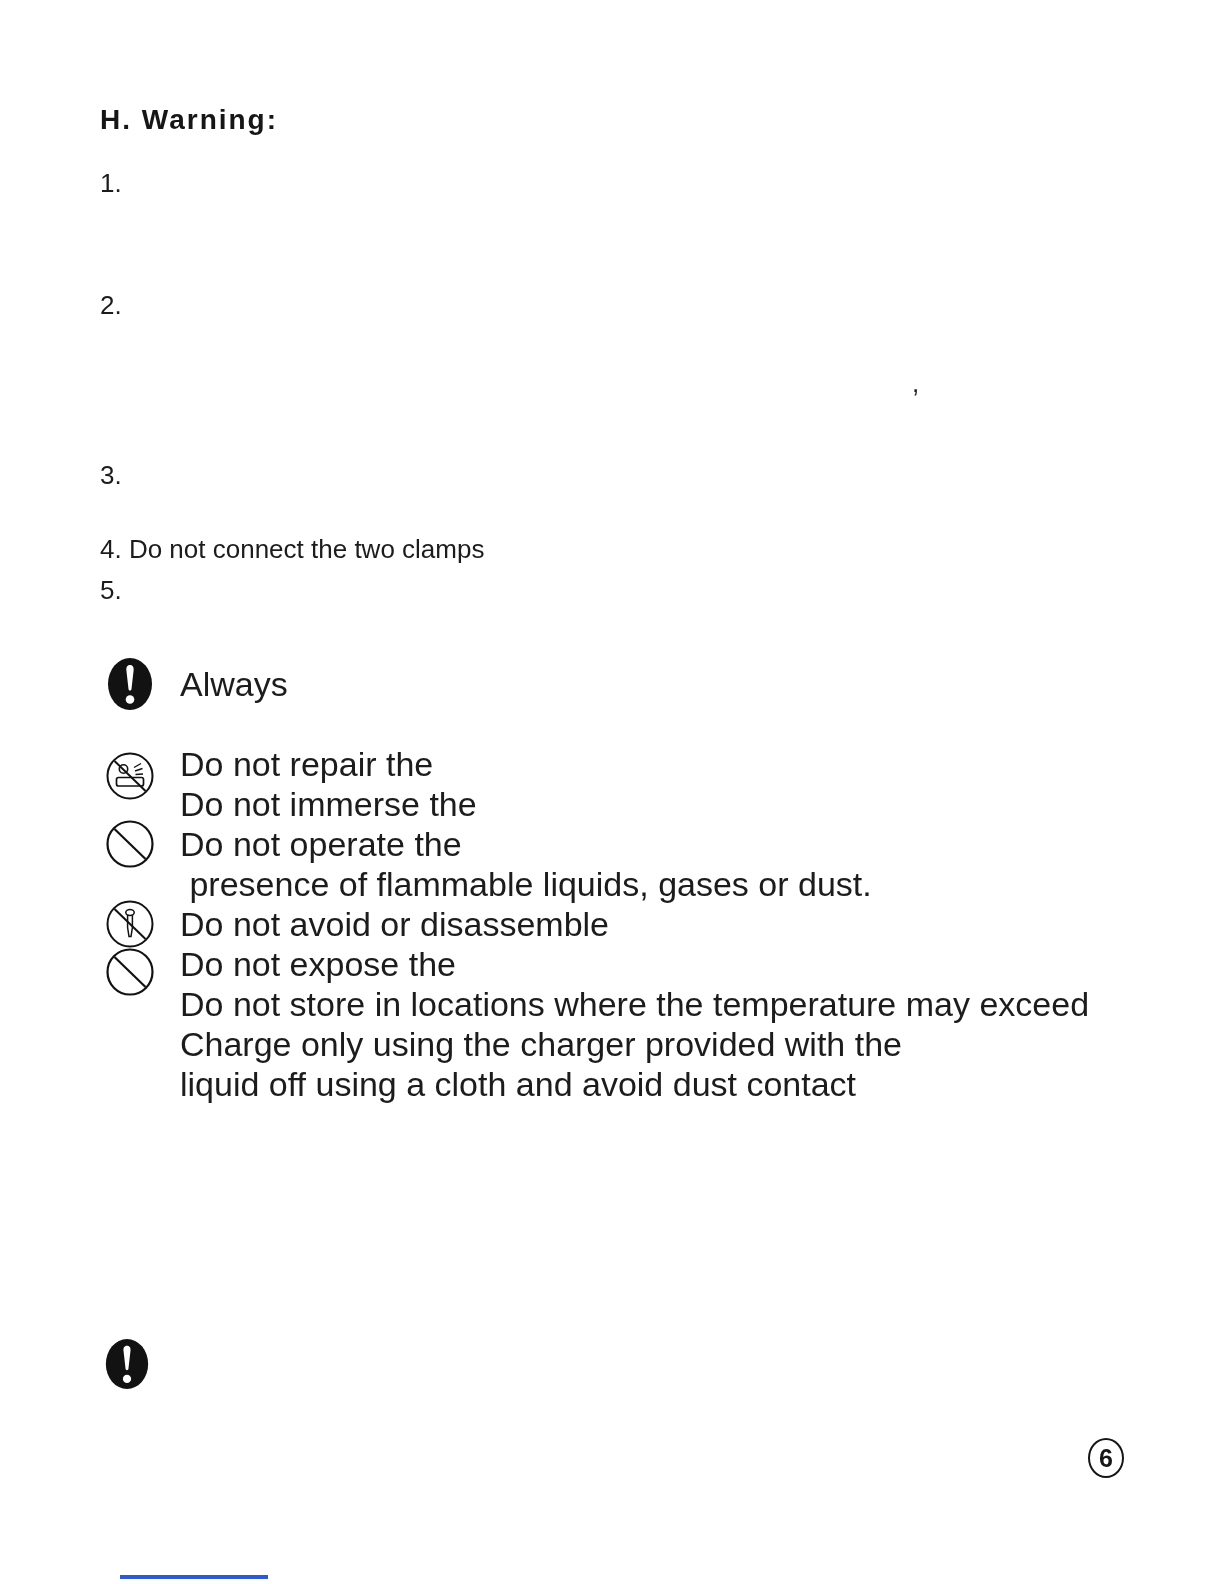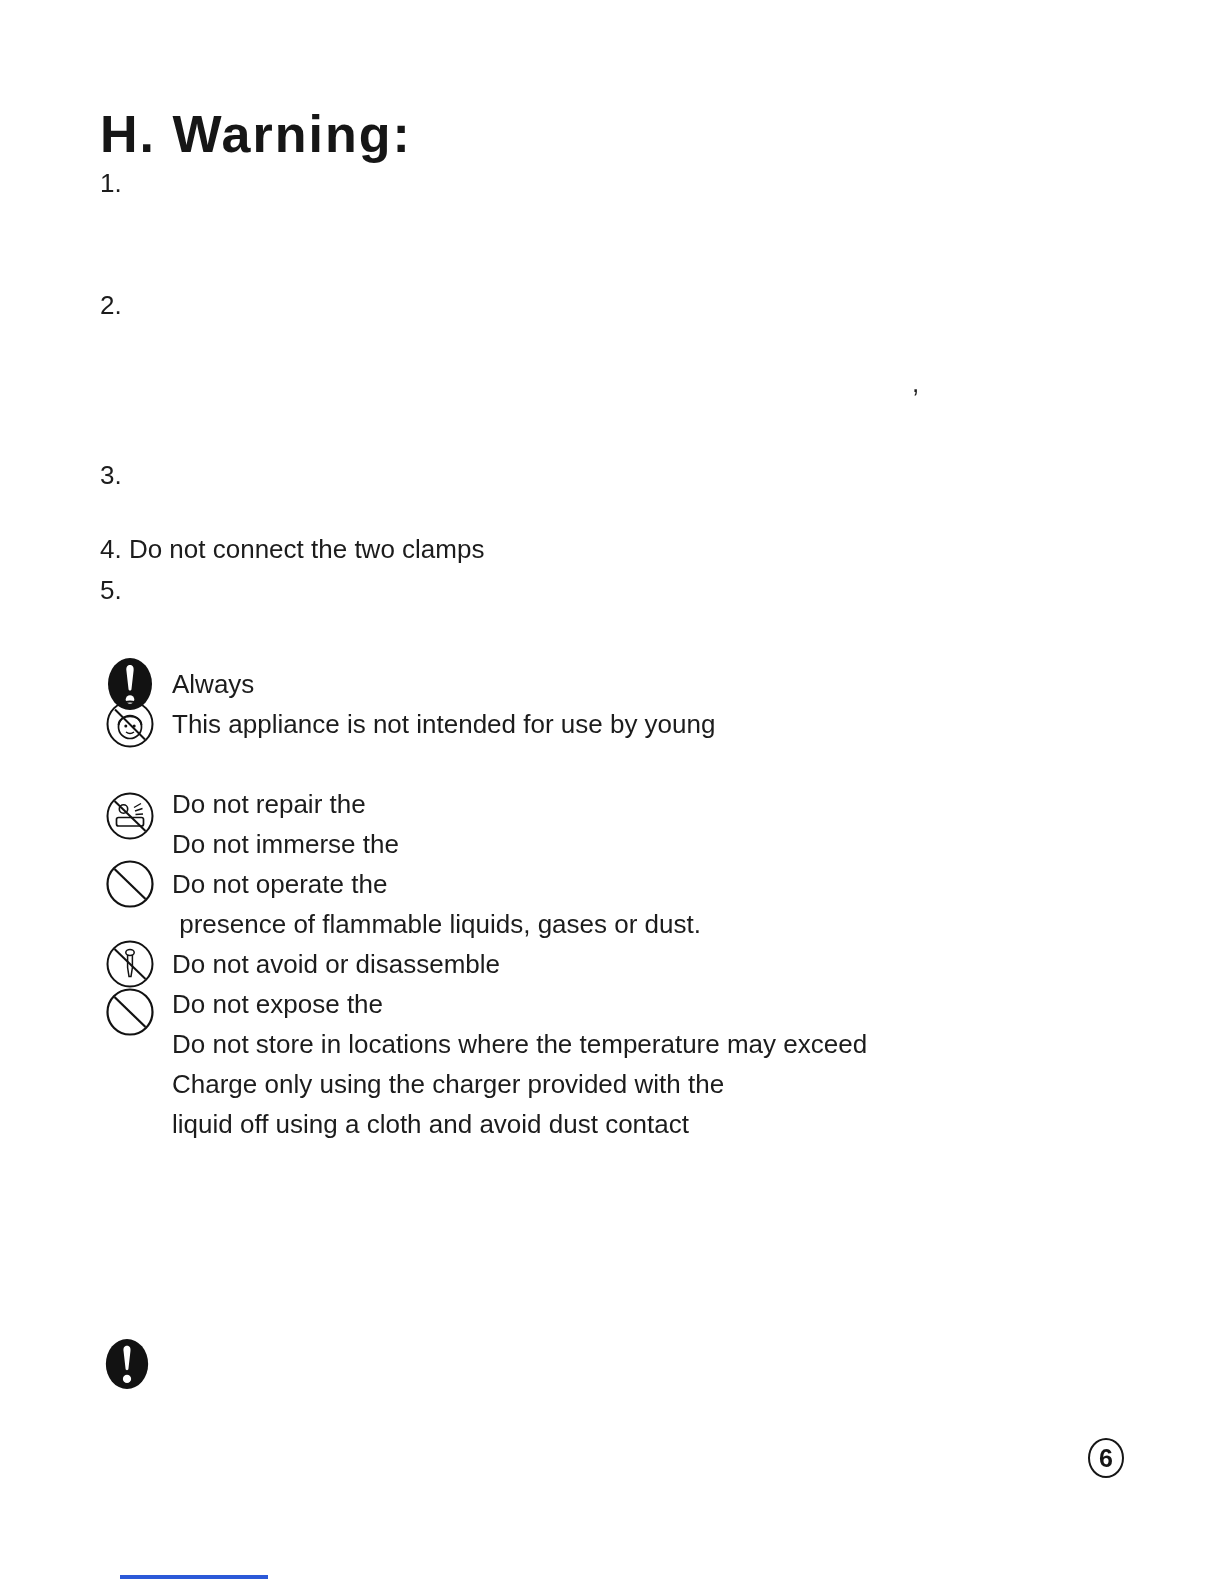--- a/index.html
+++ b/index.html
@@ -6,39 +6,39 @@
   html,body { width:1224px; height:1584px; }
   body {
     position:relative;
     background:#ffffff;
     font-family:"Liberation Sans", sans-serif;
     color:#1c1c1c;
     overflow:hidden;
   }
   .title{
     position:absolute; left:100px; top:104px;
-    font-size:52px; font-weight:bold; letter-spacing:2px;
+    font-size:28px; font-weight:bold; letter-spacing:2px;
     color:#161616;
   }
   .numitem{
     position:absolute; left:100px;
     font-size:26px; line-height:30px; color:#1c1c1c;
     white-space:pre;
   }
   .stray-comma{
     position:absolute; left:912px; top:368px;
     font-size:26px; color:#1c1c1c;
   }
   .warnings{
     position:absolute; left:100px; top:664px; width:1080px;
   }
   .wrow{ position:relative; height:40px; }
   .wtext{
-    position:absolute; left:72px; top:50%; transform:translateY(-50%);
-    font-size:26px; white-space:pre; color:#1c1c1c;
+    position:absolute; left:80px; top:50%; transform:translateY(-50%);
+    font-size:34px; white-space:pre; color:#1c1c1c;
   }
   .icon-slot{
     position:absolute; left:0; top:50%; transform:translateY(-50%);
     width:60px; height:58px;
     display:flex; align-items:center; justify-content:center;
   }
   .icon-slot svg{ width:52px; height:56px; display:block; }
   .footer-icon{
     position:absolute; left:102px; top:1336px; width:50px; height:56px;
   }
@@ -74,34 +74,20 @@
     <span class="icon-slot">
       <svg viewBox="0 0 52 56">
           <ellipse cx="26" cy="28" rx="22" ry="26" fill="#121212"></ellipse>
           <path d="M26 9 C29 9 30 11.5 29.6 14.5 L27.5 33 C27.3 35 24.7 35 24.5 33 L22.4 14.5 C22 11.5 23 9 26 9 Z" fill="#ffffff"></path>
           <circle cx="26" cy="43.5" r="4.3" fill="#ffffff"></circle>
         </svg>
     </span>
     <span class="wtext">Always</span>
   </div>
 
-  <div class="wrow">
-    <span class="icon-slot">
-      <svg viewBox="0 0 52 52">
-          <circle cx="26" cy="26" r="22.5" fill="none" stroke="#121212" stroke-width="2"></circle>
-          <path d="M14.5 27 C15 15.5 37 15.5 37.5 27" fill="none" stroke="#121212" stroke-width="1.8"></path>
-          <circle cx="26" cy="29" r="11.5" fill="none" stroke="#121212" stroke-width="1.7"></circle>
-          <circle cx="21.8" cy="28" r="1.5" fill="#121212"></circle>
-          <circle cx="30.2" cy="28" r="1.5" fill="#121212"></circle>
-          <path d="M22 34 Q26 37 30 34" fill="none" stroke="#121212" stroke-width="1.4"></path>
-          <line x1="11" y1="11.5" x2="41" y2="41.5" stroke="#121212" stroke-width="2"></line>
-        </svg>
-    </span>
-    <span class="wtext">This appliance is not intended for use by young</span>
-  </div>
 
   <div class="wrow">
     <span class="wtext"></span>
   </div>
 
 
   <div class="wrow">
     <span class="icon-slot" style="top:80%;">
       <svg viewBox="0 0 52 52">
           <circle cx="26" cy="26" r="22.5" fill="none" stroke="#121212" stroke-width="2"></circle>

